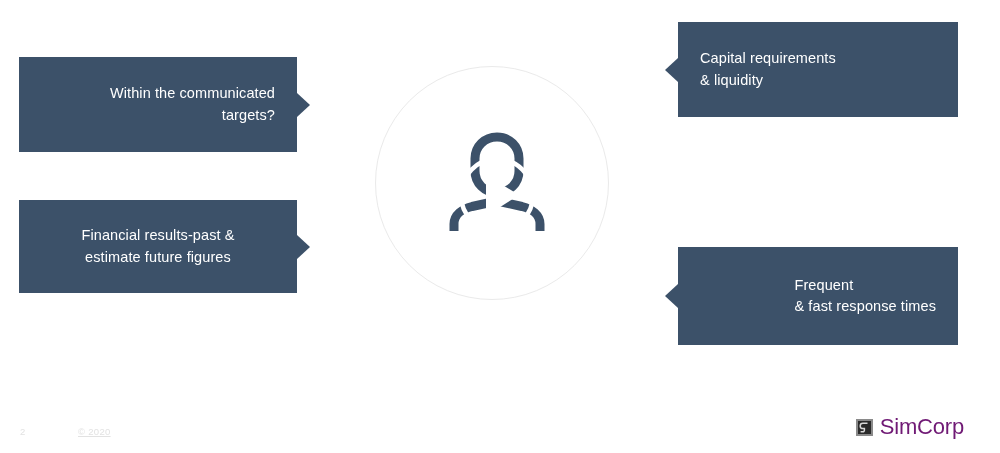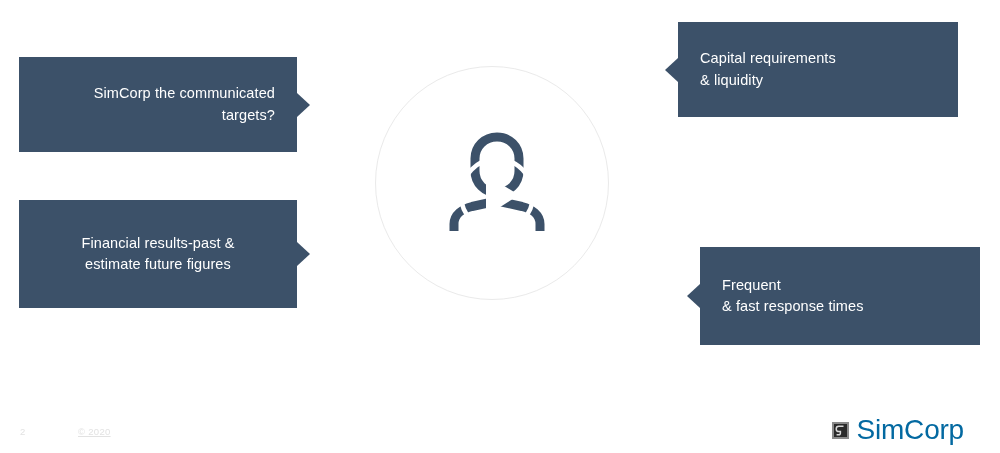--- a/index.html
+++ b/index.html
@@ -106,37 +106,37 @@
     display: flex;
     align-items: center;
     gap: 7px;
   }
   #brand-mark {
     width: 17px;
     height: 17px;
     flex: 0 0 auto;
   }
   #brand-name {
-    font-size: 28px;
-    color: #0369a1;
+    font-size: 22px;
+    color: #701a75;
     letter-spacing: -0.2px;
     line-height: 1;
   }
 </style>
 </head>
 <body>
 
 <div id="slide">
 
   <div class="callout point-right align-right" style="left:19px; top:57px; width:278px; height:95px;">
-    <span class="ctext">SimCorp the communicated
+    <span class="ctext">Within the communicated
 targets?</span>
   </div>
 
-  <div class="callout point-right align-center" style="left:19px; top:200px; width:278px; height:108px;justify-content:center;">
+  <div class="callout point-right align-center" style="left:19px; top:200px; width:278px; height:93px;justify-content:center;">
     <span class="ctext">Financial results-past &amp;
 estimate future figures</span>
   </div>
 
   <div id="center-circle"></div>
 
   <svg id="person-icon" viewBox="0 0 120 120">
 
     <path d="M60 14
              c-12.5 0 -22 9.6 -22 21.6
@@ -160,21 +160,21 @@
 
     <path d="M49 52 L82 72 L49 93 Z" fill="#ffffff"></path>
   </svg>
 
   <div class="callout point-left align-left" style="left:678px; top:22px; width:280px; height:95px;">
     <span class="ctext">Capital requirements
 &amp; liquidity</span>
   </div>
 
 
-  <div class="callout point-left align-left" style="left:700px; top:247px; width:280px; height:98px;">
+  <div class="callout point-left align-left" style="left:678px; top:247px; width:280px; height:98px;align-items:flex-end;">
     <span class="ctext">Frequent
 &amp; fast response times</span>
   </div>
 
   <div id="footer-page">2</div>
 
   <div id="footer-copyright">© 2020</div>
 
   <div id="brand-logo">
     <svg id="brand-mark" viewBox="0 0 17 17">

